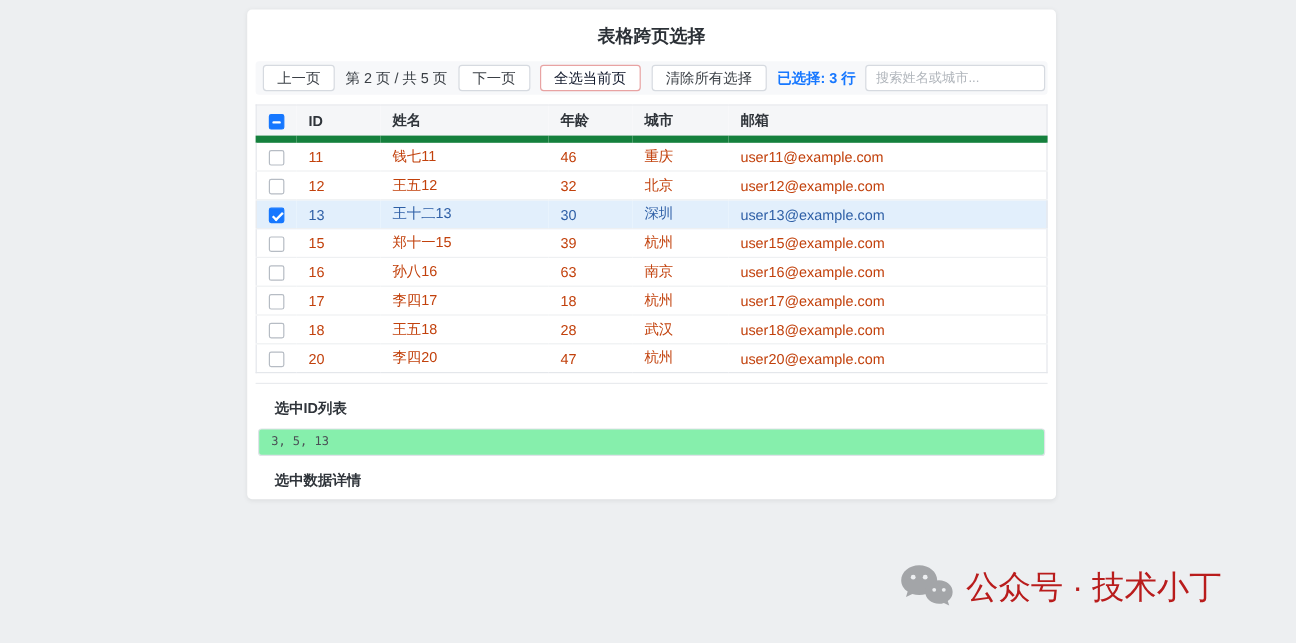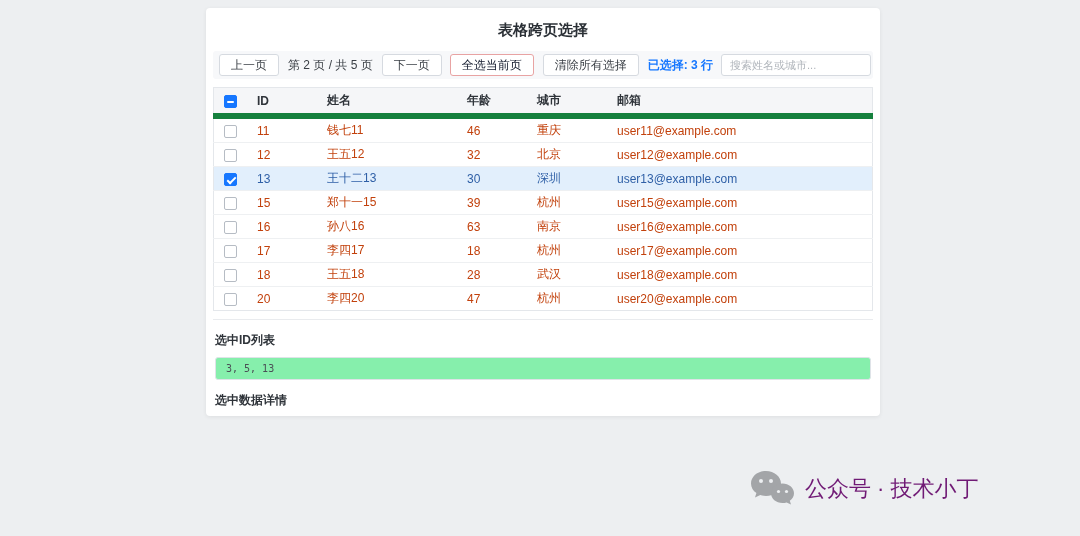--- a/index.html
+++ b/index.html
@@ -122,21 +122,21 @@
     border: solid #fff;
     border-width: 0 2px 2px 0;
     transform: rotate(45deg);
   }
   
   .lower-section { border-top: 1px solid #e9ebee; margin-top: 8px; }
   .panel-heading {
     font-size: 12px;
     font-weight: bold;
     color: #2f343a;
-    margin: 12px 2px 8px;
+    margin: 12px 16px 8px;
   }
   .id-box {
     border: 1px solid #dfe3e8;
     border-radius: 3px;
     background: #86efac;
     padding: 5px 10px;
     font-family: "DejaVu Sans Mono", monospace;
     font-size: 10px;
     color: #4a4f55;
     margin: 0 2px;
@@ -180,22 +180,22 @@
     background: #c3c6cb;
     border-radius: 3px;
   }
   
   .watermark {
     position: absolute;
     left: 750px; top: 470px;
     display: flex;
     align-items: center;
     gap: 11px;
-    color: #701a75;
-    font-size: 22px;
+    color: #b91c1c;
+    font-size: 27px;
     z-index: 5;
     white-space: nowrap;
   }
 </style>
 </head>
 <body>
 
 <div class="card">
 
   <div class="page-title">表格跨页选择</div>

